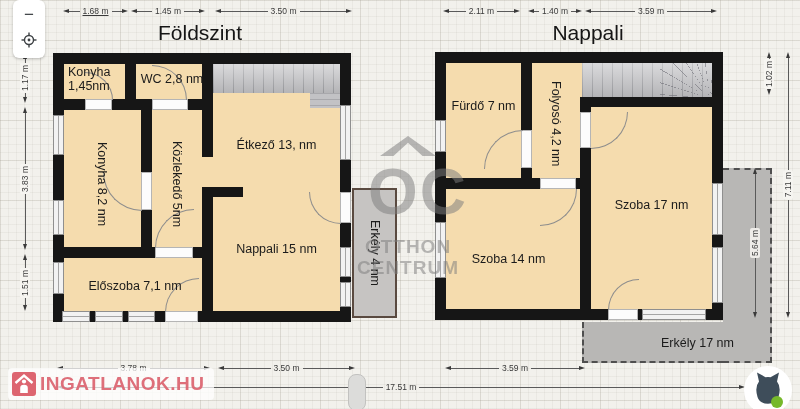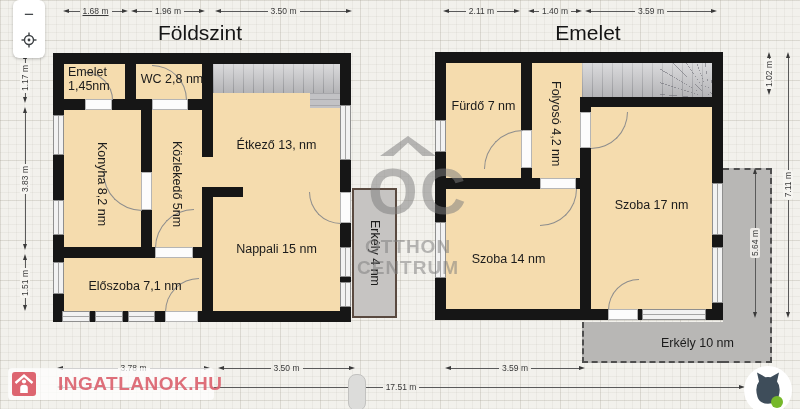--- a/index.html
+++ b/index.html
@@ -56,29 +56,29 @@
   .wm-chev{position:absolute;background:rgba(125,125,125,.52);
     clip-path:polygon(0 100%,50% 0,100% 100%,76% 100%,50% 34%,24% 100%);}
   .wm-txt{position:absolute;font-size:19px;font-weight:bold;letter-spacing:1px;line-height:1;}
   .toolbar{position:absolute;left:13px;top:0px;width:32px;height:58px;background:#fff;border-radius:6px;
     box-shadow:0 1px 3px rgba(0,0,0,.25);display:flex;flex-direction:column;align-items:center;justify-content:space-evenly;}
   .tool-btn{width:28px;height:24px;border:none;background:transparent;color:#3c4043;font-size:17px;line-height:22px;
     text-align:center;cursor:pointer;padding:0;}
   .brand-box{position:absolute;left:8px;top:368px;width:206px;height:32px;background:rgba(255,255,255,.72);
     border-radius:4px;display:flex;align-items:center;}
   .brand-icon{width:24px;height:24px;margin-left:4px;background:#dd6570;border-radius:3px;position:relative;flex:0 0 auto;}
-  .brand-text{font-size:19px;font-weight:bold;color:#dc6470;letter-spacing:.5px;margin-left:22px;opacity:.92;}
+  .brand-text{font-size:19px;font-weight:bold;color:#dc6470;letter-spacing:.5px;margin-left:4px;opacity:.92;}
   .pill{position:absolute;left:348px;top:374px;width:16px;height:35px;background:#dcdcda;border:1px solid #c2c2c0;border-radius:8px;}
   .cat{position:absolute;left:744px;top:366px;width:48px;height:48px;}
 </style>
 </head>
 <body>
 
 <div class="title" style="left:120px;top:21px;">Földszint</div>
-<div class="title" style="left:508px;top:21px;">Emelet</div>
+<div class="title" style="left:508px;top:21px;">Nappali</div>
 
 <div class="floor" style="left:53px;top:53px;width:298px;height:269px;"></div>
 
 <div class="wall" style="left:125px;top:64px;width:11px;height:35px;"></div>
 <div class="wall" style="left:64px;top:99px;width:149px;height:11px;"></div>
 <div class="wall" style="left:202px;top:64px;width:11px;height:93px;"></div>
 <div class="wall" style="left:202px;top:187px;width:11px;height:124px;"></div>
 <div class="wall" style="left:213px;top:187px;width:30px;height:10px;"></div>
 <div class="wall" style="left:141px;top:110px;width:11px;height:137px;"></div>
 <div class="wall" style="left:64px;top:247px;width:149px;height:11px;"></div>
@@ -104,21 +104,21 @@
 <div class="arc bl" style="left:103px;top:172px;width:38px;height:38px;"></div>
 <div class="door-h" style="left:155px;top:247px;width:38px;"></div>
 <div class="arc tl" style="left:155px;top:209px;width:38px;height:38px;"></div>
 <div class="door-h" style="left:165px;top:311px;width:33px;"></div>
 <div class="arc tl" style="left:165px;top:278px;width:33px;height:33px;"></div>
 <div class="door-v" style="left:340px;top:192px;height:31px;"></div>
 <div class="arc bl" style="left:309px;top:192px;width:31px;height:31px;"></div>
 
 <div class="balc-g" style="left:352px;top:188px;width:45px;height:130px;"></div>
 
-<div class="room-label wrap" style="left:68px;top:66px;width:58px;">Emelet 1,45nm</div>
+<div class="room-label wrap" style="left:68px;top:66px;width:58px;">Konyha 1,45nm</div>
 <div class="room-label" style="left:134px;top:72px;width:76px;">WC 2,8 nm</div>
 <div class="room-label vert" style="left:95px;top:128px;height:112px;">Konyha 8,2 nm</div>
 <div class="room-label vert" style="left:170px;top:118px;height:132px;">Közlekedő 5nm</div>
 <div class="room-label" style="left:213px;top:138px;width:127px;">Étkező 13, nm</div>
 <div class="room-label" style="left:213px;top:242px;width:127px;">Nappali 15 nm</div>
 <div class="room-label" style="left:70px;top:279px;width:130px;">Előszoba 7,1 nm</div>
 <div class="room-label vert" style="left:368px;top:200px;height:106px;">Erkély 4 nm</div>
 
 <div class="floor" style="left:435px;top:52px;width:288px;height:268px;"></div>
 
@@ -145,40 +145,40 @@
 <div class="door-h" style="left:608px;top:309px;width:30px;"></div>
 <div class="arc tl" style="left:608px;top:279px;width:30px;height:30px;"></div>
 
 <div class="balcR" style="left:723px;top:168px;width:49px;height:195px;"></div>
 <div class="balcB" style="left:582px;top:322px;width:141px;height:41px;"></div>
 
 <div class="room-label" style="left:446px;top:99px;width:75px;">Fürdő 7 nm</div>
 <div class="room-label vert" style="left:549px;top:70px;height:108px;">Folyosó 4,2 nm</div>
 <div class="room-label" style="left:591px;top:198px;width:121px;">Szoba 17 nm</div>
 <div class="room-label" style="left:446px;top:252px;width:125px;">Szoba 14 nm</div>
-<div class="room-label" style="left:635px;top:336px;width:125px;">Erkély 10 nm</div>
+<div class="room-label" style="left:635px;top:336px;width:125px;">Erkély 17 nm</div>
 
 <div>
   <div class="wm-chev" style="left:380px;top:136px;width:56px;height:20px;"></div>
   <div class="wm wm-oc" style="left:348px;top:160px;width:120px;">OC</div>
   <div class="wm wm-txt" style="left:338px;top:237px;width:140px;">OTTHON</div>
   <div class="wm wm-txt" style="left:338px;top:258px;width:140px;">CENTRUM</div>
 </div>
 
 <div class="dim-h" style="left:63px;top:6px;width:65px;text-decoration:underline;">
   <div class="ar-l"></div>
     <div class="ln"></div>
     <span class="lbl">1.68 m</span>
     <div class="ln"></div>
     <div class="ar-r"></div>
 </div>
 <div class="dim-h" style="left:131px;top:6px;width:74px;">
   <div class="ar-l"></div>
     <div class="ln"></div>
-    <span class="lbl">1.96 m</span>
+    <span class="lbl">1.45 m</span>
     <div class="ln"></div>
     <div class="ar-r"></div>
 </div>
 <div class="dim-h" style="left:215px;top:6px;width:137px;">
   <div class="ar-l"></div>
     <div class="ln"></div>
     <span class="lbl">3.50 m</span>
     <div class="ln"></div>
     <div class="ar-r"></div>
 </div>

